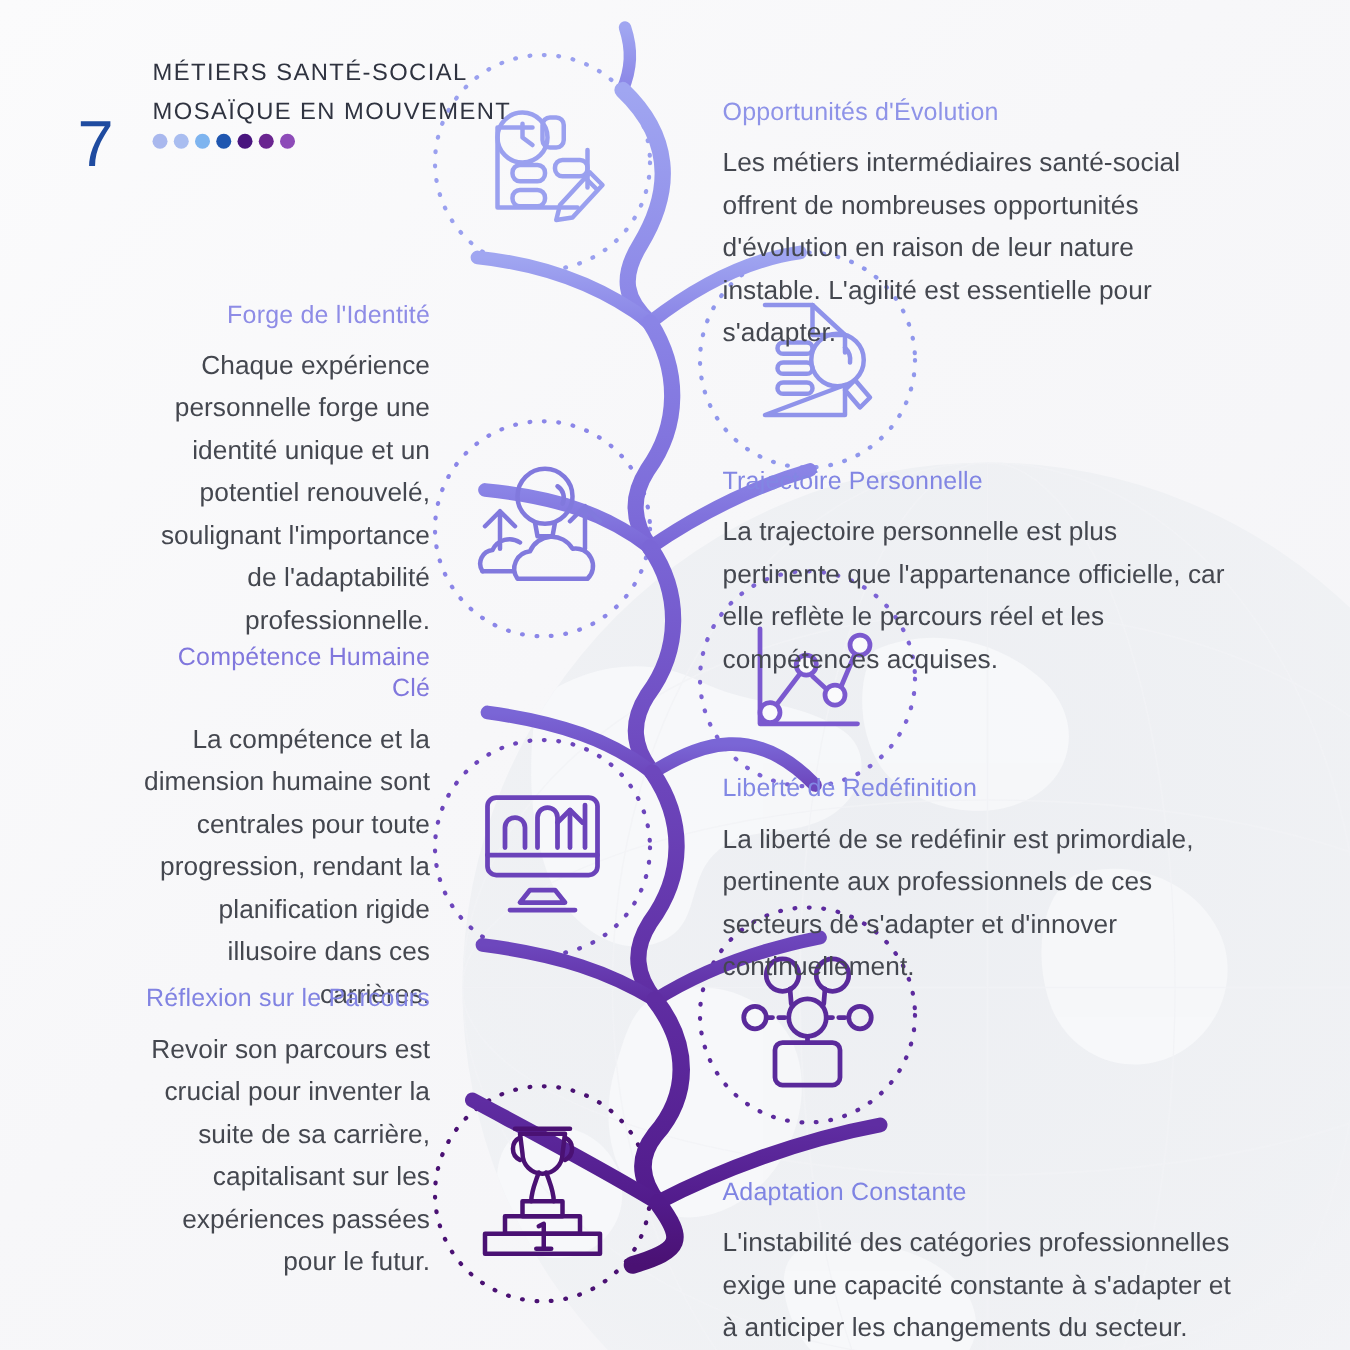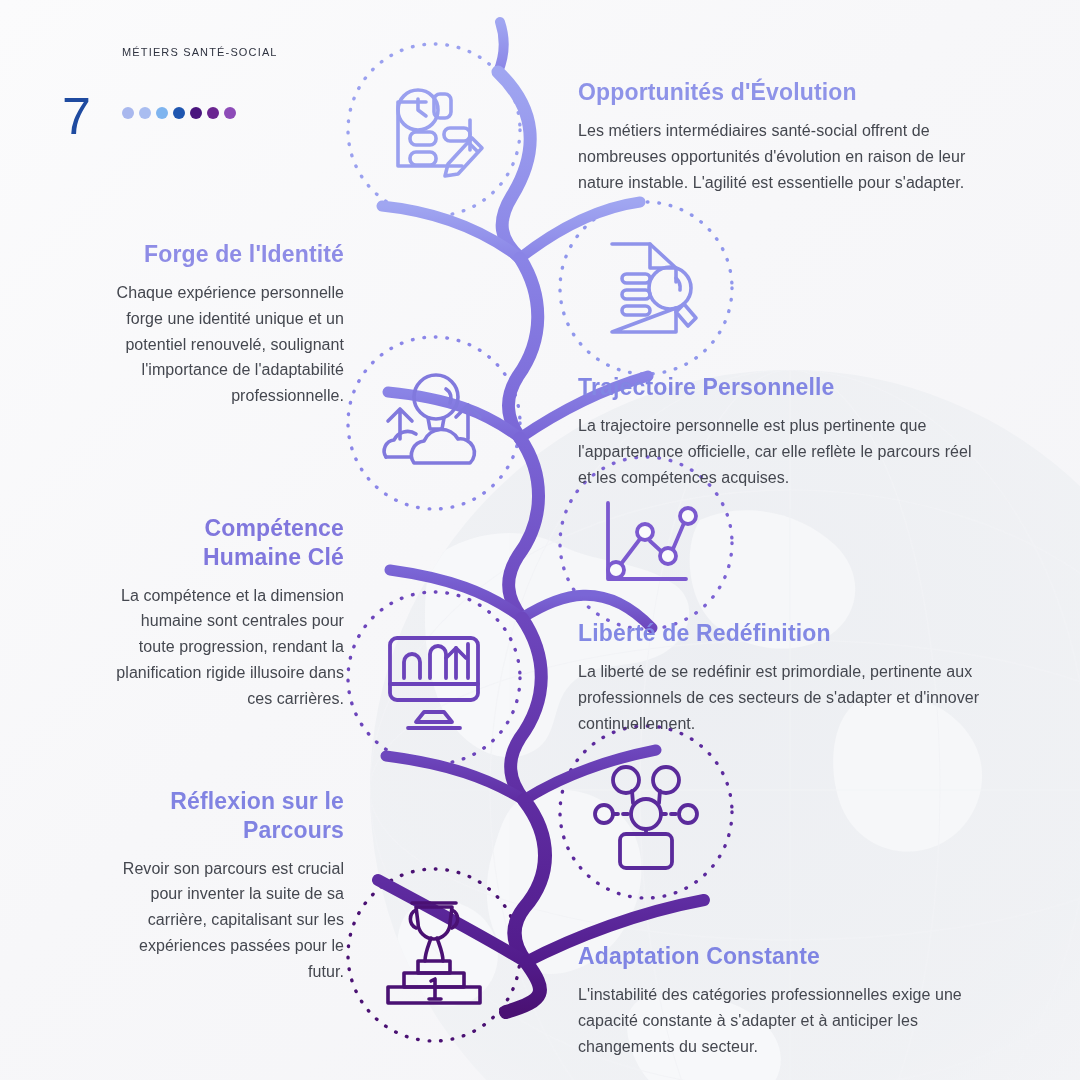--- a/index.html
+++ b/index.html
@@ -26,34 +26,34 @@
 
   
   .header { position:absolute; left:62px; top:44px; width:420px; }
   .page-number {
     position:absolute; left:0px; top:46px;
     font-size:52px; font-weight:400; color:#1f4ba0;
     letter-spacing:0px; line-height:1;
   }
   .header-titles { position:absolute; left:60px; top:0px; }
   .title-line {
-    font-size:11px; letter-spacing:1.15px; color:#2f3340;
+    font-size:19px; letter-spacing:1.15px; color:#2f3340;
     line-height:1.62; font-weight:500; white-space:nowrap;
   }
   .dots-row { position:absolute; left:60px; top:63px; display:flex; gap:5px; }
   .dot { width:12px; height:12px; border-radius:50%; }
 
   
   .block { position:absolute; }
   .block h3 {
-    font-size:23px; font-weight:700; line-height:1.25;
+    font-size:20px; font-weight:400; line-height:1.25;
     margin-bottom:11px; letter-spacing:.15px;
   }
   .block p {
-    font-size:16px; font-weight:400; line-height:1.62;
+    font-size:21px; font-weight:400; line-height:1.62;
     color:#44474f; letter-spacing:.05px;
   }
   .block.right { text-align:left; }
   .block.left  { text-align:right; }
 </style>
 </head>
 <body>
 
 <div id="page">
 
@@ -261,20 +261,21 @@
       <path d="M-30,18 L30,18 L30,32 L-30,32 Z"></path>
       <path d="M-46,32 L46,32 L46,48 L-46,48 Z"></path>
       <path d="M-3,26 L1,24 L1,44 M-5,44 L7,44"></path>
     </g>
   </svg>
 
   <div class="header">
     <div class="page-number" style="color: rgb(31, 75, 160);">7</div>
     <div class="header-titles">
       <div class="title-line">MÉTIERS SANTÉ-SOCIAL</div>
+      <div class="title-line">MOSAÏQUE EN MOUVEMENT</div>
     </div>
     <div class="dots-row" id="dots-row">
         <span class="dot" style="background: rgb(169, 184, 238);"></span>
         <span class="dot" style="background: rgb(169, 189, 240);"></span>
         <span class="dot" style="background: rgb(126, 180, 239);"></span>
         <span class="dot" style="background: rgb(31, 86, 176);"></span>
         <span class="dot" style="background: rgb(73, 21, 126);"></span>
         <span class="dot" style="background: rgb(106, 37, 144);"></span>
         <span class="dot" style="background: rgb(141, 75, 184);"></span>
       </div>

